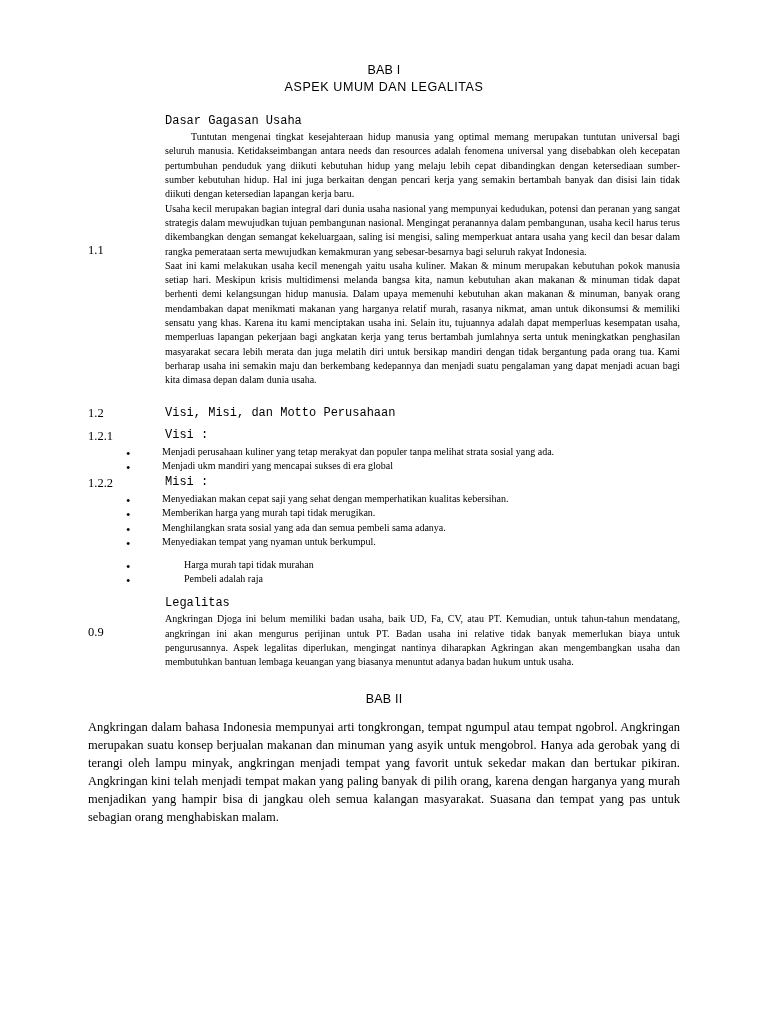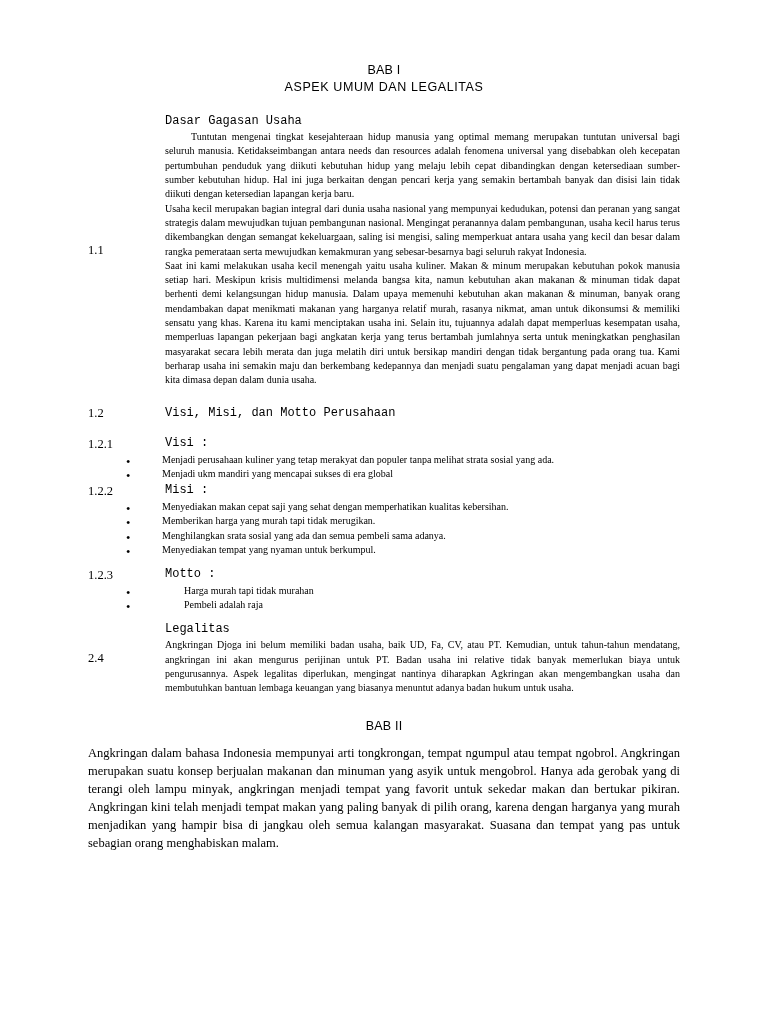--- a/index.html
+++ b/index.html
@@ -134,21 +134,21 @@
 
   <div class="gap-sm"></div>
 
   <div class="section">
     <div class="sec-num">1.2</div>
     <div class="sec-body">
       <div class="sec-title">Visi, Misi, dan Motto Perusahaan</div>
     </div>
   </div>
 
-  <div class="section" style="margin-top:12px">
+  <div class="section" style="margin-top:4px">
     <div class="sec-num sub">1.2.1</div>
     <div class="sec-body">
       <div class="sec-title">Visi :</div>
     </div>
   </div>
   <ul class="bullets">
     <li>Menjadi perusahaan kuliner yang tetap merakyat dan populer tanpa melihat strata sosial yang ada.</li>
     <li>Menjadi ukm mandiri yang mencapai sukses di era global</li>
   </ul>
 
@@ -160,35 +160,29 @@
   </div>
   <ul class="bullets">
     <li>Menyediakan makan cepat saji yang sehat dengan memperhatikan kualitas kebersihan.</li>
     <li>Memberikan harga yang murah tapi tidak merugikan.</li>
     <li>Menghilangkan srata sosial yang ada dan semua pembeli sama adanya.</li>
     <li>Menyediakan tempat yang nyaman untuk berkumpul.</li>
   </ul>
 
   <div class="gap-sm"></div>
 
-  <div class="section" style="margin-top:0">
-    <div class="sec-num sub">1.2.3</div>
-    <div class="sec-body">
-      <div class="sec-title">Motto :</div>
-    </div>
-  </div>
   <ul class="bullets motto">
     <li>Harga murah tapi tidak murahan</li>
     <li>Pembeli adalah raja</li>
   </ul>
 
   <div class="gap-sm"></div>
 
   <div class="section" style="margin-top:0">
-    <div class="sec-num">2.4</div>
+    <div class="sec-num">0.9</div>
     <div class="sec-body">
       <div class="sec-title">Legalitas</div>
       <p class="para">Angkringan Djoga ini belum memiliki badan usaha, baik UD, Fa, CV, atau PT. Kemudian, untuk tahun-tahun mendatang, angkringan ini akan mengurus perijinan untuk PT. Badan usaha ini relative tidak banyak memerlukan biaya untuk pengurusannya. Aspek legalitas diperlukan, mengingat nantinya diharapkan Agkringan akan mengembangkan usaha dan membutuhkan bantuan lembaga keuangan yang biasanya menuntut adanya badan hukum untuk usaha.</p>
     </div>
   </div>
 
   <div class="chapter-head chapter2">
     <div class="line1">BAB II</div>
   </div>
 

